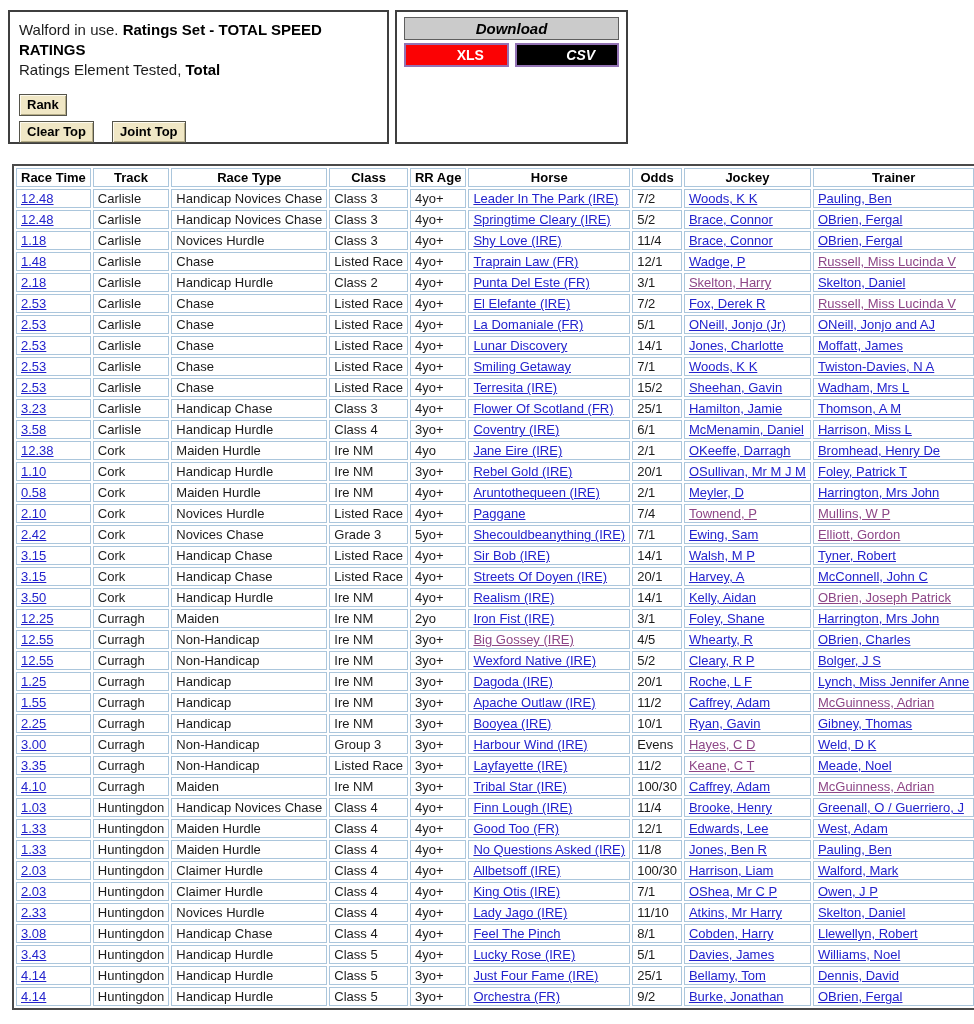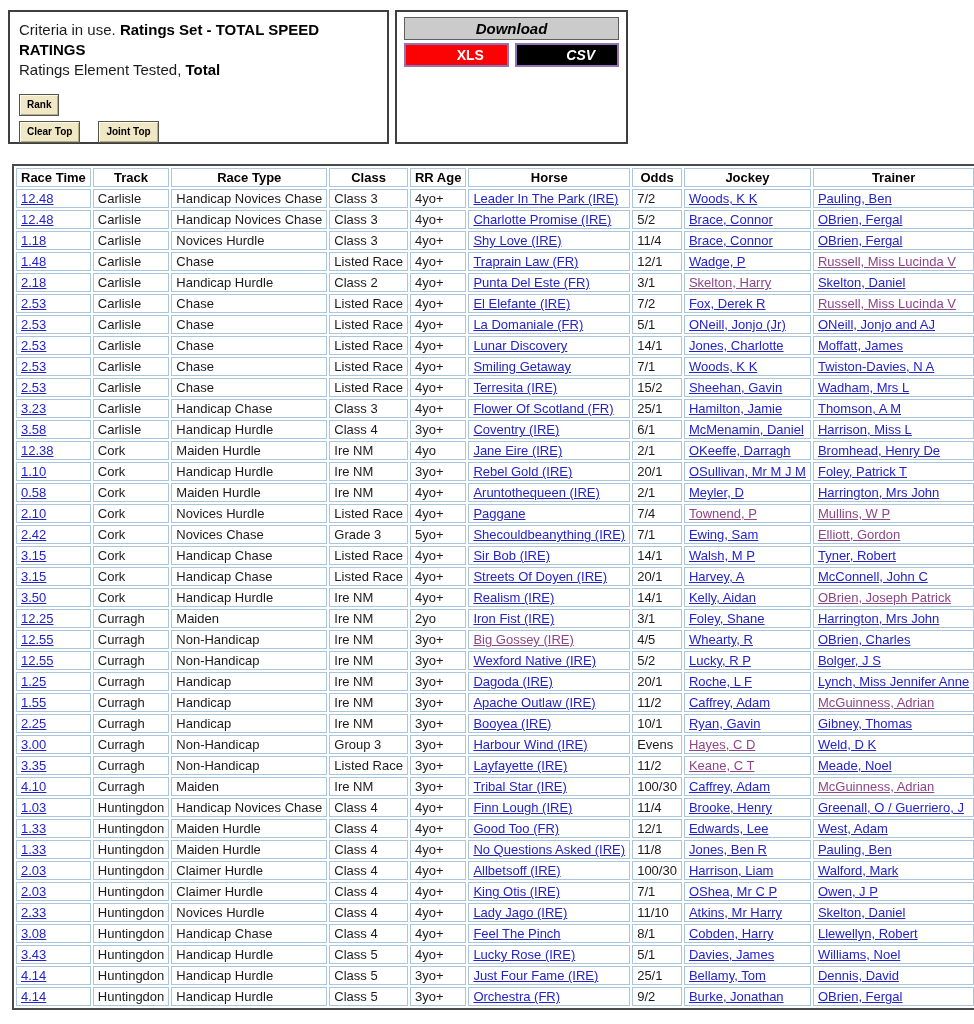--- a/index.html
+++ b/index.html
@@ -9,21 +9,21 @@
   .top-row { display:flex; gap:6px; margin:10px 0 0 8px; }
 
   .criteria-box {
     width:381px; height:134px; border:2px solid #3f3f3f;
     padding:8px 8px 6px 9px; background:#fff;
   }
   .criteria-line { font-size:15px; line-height:20px; color:#1c1c1c; }
   .criteria-line b { color:#000; }
 
   .btn {
-    display:inline-block; font-weight:bold; font-size:10px; color:#000;
+    display:inline-block; font-weight:bold; font-size:13px; color:#000;
     background:#f0e7c5; border:1px solid #55544a;
     box-shadow: inset 1px 1px 0 #fdfaee, inset -1px -1px 0 #b5ad87;
     padding:2px 7px; line-height:16px; cursor:pointer;
     font-family:"Liberation Sans", sans-serif;
   }
   .rank-row { margin-top:14px; }
   .top-btn-row { margin-top:5px; display:flex; gap:18px; }
 
   .download-box {
     width:233px; height:134px; border:2px solid #3f3f3f;
@@ -55,21 +55,21 @@
 
   a.cell-link { color:var(--link-blue,#2323cd); text-decoration:underline; cursor:pointer; }
   a.cell-link.visited { color:var(--link-visited,#8d4687); }
 </style>
 </head>
 <body>
 
 <div class="top-row">
 
   <div class="criteria-box">
-    <div class="criteria-line"><span>Criteria in use. </span><b>Ratings Set - TOTAL SPEED RATINGS</b></div>
+    <div class="criteria-line"><span>Walford in use. </span><b>Ratings Set - TOTAL SPEED RATINGS</b></div>
     <div class="criteria-line"><span>Ratings Element Tested, </span><b>Total</b></div>
     <div class="rank-row">
       <button class="btn">Rank</button>
     </div>
     <div class="top-btn-row">
       <button class="btn">Clear Top</button>
       <button class="btn">Joint Top</button>
     </div>
   </div>
 
@@ -119,21 +119,21 @@
         <td>7/2</td>
         <td><a class="cell-link">Woods, K K</a></td>
         <td><a class="cell-link">Pauling, Ben</a></td>
       </tr>
       <tr>
         <td><a class="cell-link">12.48</a></td>
         <td>Carlisle</td>
         <td>Handicap Novices Chase</td>
         <td>Class 3</td>
         <td>4yo+</td>
-        <td><a class="cell-link">Charlotte Promise (IRE)</a></td>
+        <td><a class="cell-link">Springtime Cleary (IRE)</a></td>
         <td>5/2</td>
         <td><a class="cell-link">Brace, Connor</a></td>
         <td><a class="cell-link">OBrien, Fergal</a></td>
       </tr>
       <tr>
         <td><a class="cell-link">1.18</a></td>
         <td>Carlisle</td>
         <td>Novices Hurdle</td>
         <td>Class 3</td>
         <td>4yo+</td>
@@ -352,21 +352,21 @@
         <td><a class="cell-link">OBrien, Charles</a></td>
       </tr>
       <tr>
         <td><a class="cell-link">12.55</a></td>
         <td>Curragh</td>
         <td>Non-Handicap</td>
         <td>Ire NM</td>
         <td>3yo+</td>
         <td><a class="cell-link">Wexford Native (IRE)</a></td>
         <td>5/2</td>
-        <td><a class="cell-link">Lucky, R P</a></td>
+        <td><a class="cell-link">Cleary, R P</a></td>
         <td><a class="cell-link">Bolger, J S</a></td>
       </tr>
       <tr>
         <td><a class="cell-link">1.25</a></td>
         <td>Curragh</td>
         <td>Handicap</td>
         <td>Ire NM</td>
         <td>3yo+</td>
         <td><a class="cell-link">Dagoda (IRE)</a></td>
         <td>20/1</td>

